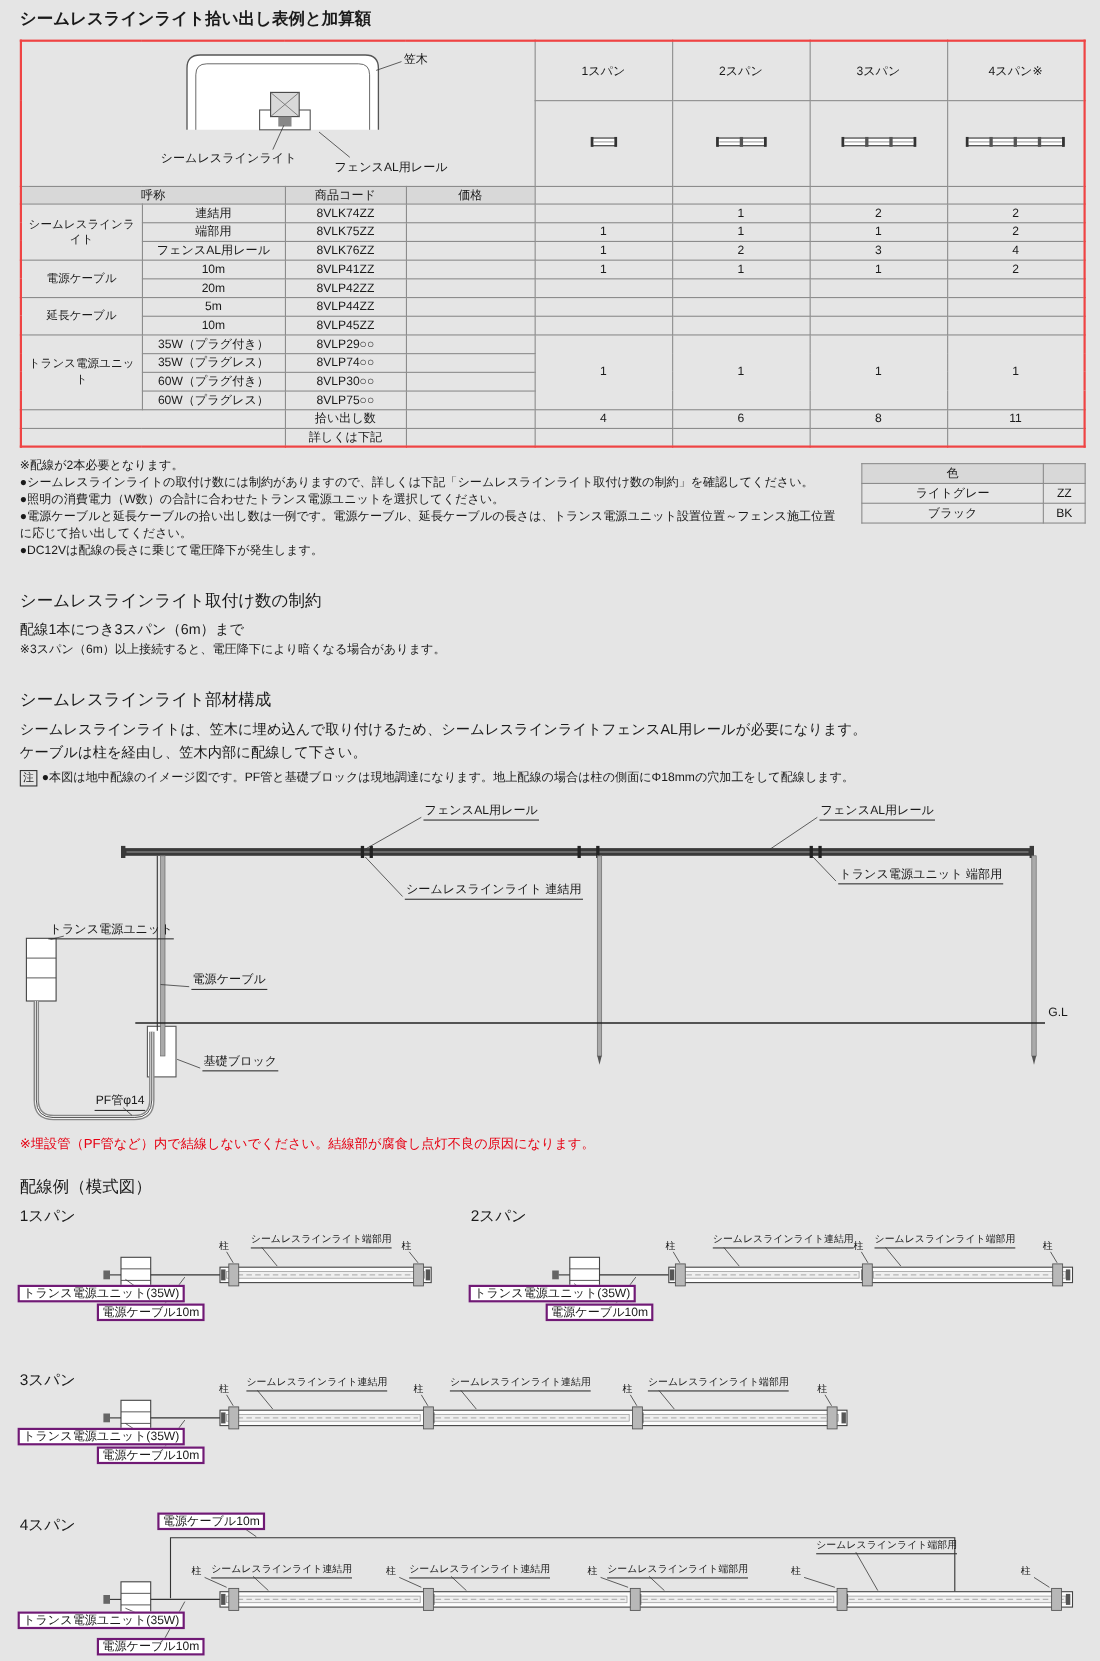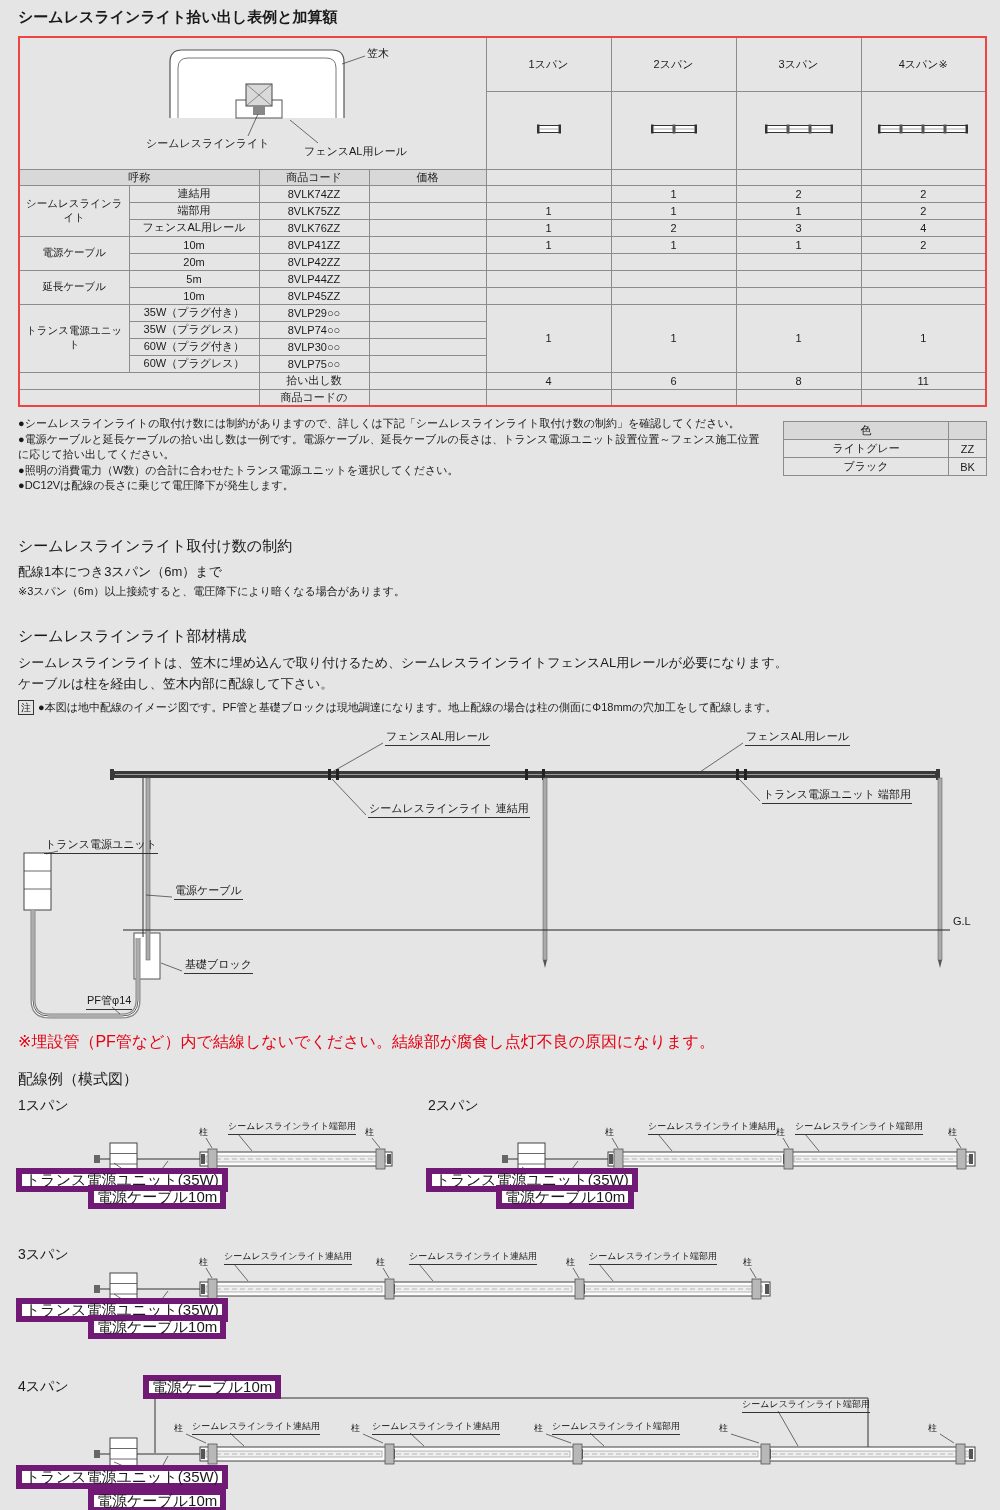--- a/index.html
+++ b/index.html
@@ -19,25 +19,25 @@
 .tdg{position:relative;width:100%;height:130px}
 .tdg svg{position:absolute;left:0;top:0}
 .dglbl{position:absolute;font-size:11px;white-space:nowrap}
 .dlbl{position:absolute;font-size:11px;white-space:nowrap;border-bottom:1px solid #333;padding:0 1px 1px 1px}
 .dlbl.nline{border-bottom:none}
 .note{font-size:11px;line-height:15.5px}
 .cnote-text{font-size:11px;line-height:15px}
 table.ctable{border-collapse:collapse;width:100%;margin-top:5px;font-size:11px;border:1px solid #666}
 table.ctable th,table.ctable td{border:1px solid #8c8c8c;height:18px;text-align:center}
 table.ctable th{background:#d8d8d8;font-weight:normal}
-.warning{font-size:16px;color:#e60012}
+.warning{font-size:12px;color:#e60012}
 .sh{position:absolute;font-size:14px}
 .cl{position:absolute;font-size:9px;white-space:nowrap;border-bottom:1px solid #333;padding-bottom:1px}
 .pl{position:absolute;font-size:9px}
-.bx{position:absolute;font-size:15px;white-space:nowrap;border:6px solid #701a75;line-height:12px;padding:0 3px;background:#fff}
+.bx{position:absolute;font-size:11px;white-space:nowrap;border:2px solid #701a75;line-height:12px;padding:0 3px;background:#fff}
 .note-mark{display:inline-block;border:1px solid #333;font-size:10px;line-height:13px;padding:0 2px;margin-right:4px}
 .sph{font-size:11px}
 .ldr{stroke:#333;stroke-width:0.7}
 .tbox{fill:#fff;stroke:#444;stroke-width:1}
 .tln{stroke:#444;stroke-width:0.8}
 .plug{fill:#666}
 .wire{stroke:#333;stroke-width:1;fill:none}
 .rl{fill:#fdfdfd;stroke:#444;stroke-width:1}
 .strip{fill:#efefef;stroke:#999;stroke-width:0.7}
 .dash{stroke:#b5b5b5;stroke-width:1;stroke-dasharray:5 3}
@@ -232,34 +232,35 @@
       <td colspan="2"></td>
       <td>拾い出し数</td>
       <td></td>
       <td>4</td>
       <td>6</td>
       <td>8</td>
       <td>11</td>
     </tr>
     <tr class="dr">
       <td colspan="2"></td>
-      <td>商品コードの</td>
+      <td>詳しくは下記</td>
       <td></td>
       <td></td>
           <td></td>
       <td></td>
           <td></td>
     </tr>
     </tbody>
   </table>
 
   <div class="abs" style="left:18px;top:416px;width:752px">
+    <div class="note">※配線が2本必要となります。</div>
     <div class="note">●シームレスラインライトの取付け数には制約がありますので、詳しくは下記「シームレスラインライト取付け数の制約」を確認してください。</div>
+    <div class="note">●照明の消費電力（W数）の合計に合わせたトランス電源ユニットを選択してください。</div>
     <div class="note">●電源ケーブルと延長ケーブルの拾い出し数は一例です。電源ケーブル、延長ケーブルの長さは、トランス電源ユニット設置位置～フェンス施工位置に応じて拾い出してください。</div>
-    <div class="note">●照明の消費電力（W数）の合計に合わせたトランス電源ユニットを選択してください。</div>
     <div class="note">●DC12Vは配線の長さに乗じて電圧降下が発生します。</div>
   </div>
 
   <div class="abs" style="left:783px;top:416px;width:204px">
     <table class="ctable">
       <tbody>
       <tr>
         <th>色</th>
         <th></th>
       </tr>

